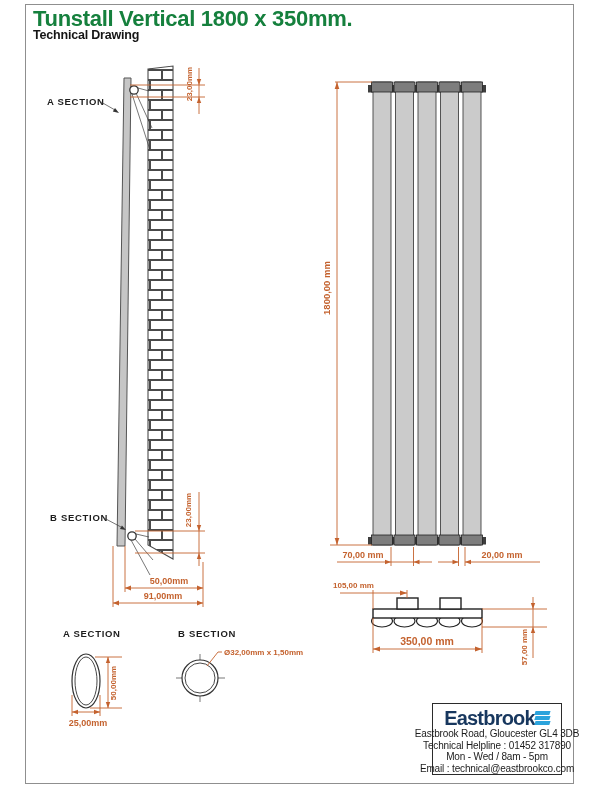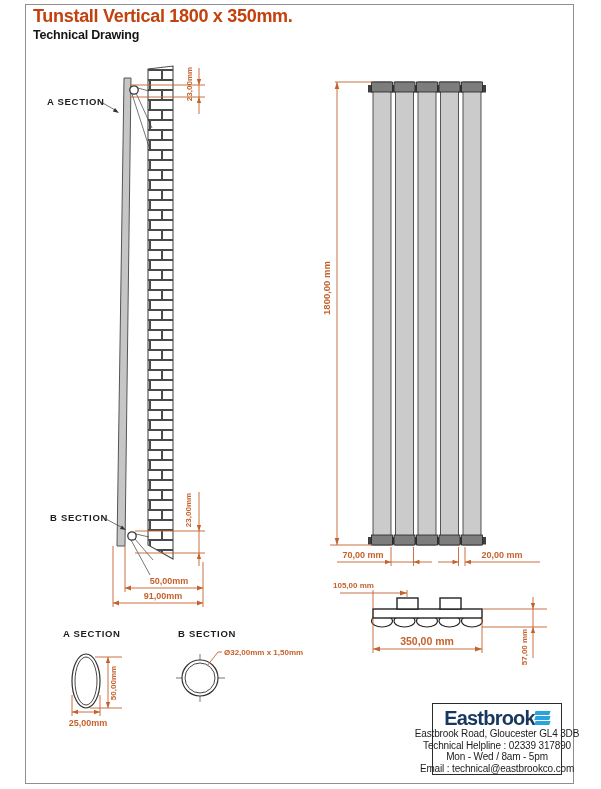--- a/index.html
+++ b/index.html
@@ -11,21 +11,21 @@
   #page{
     position:relative;
     width:601px;height:789px;
     background:#ffffff;
     font-family:"Liberation Sans",sans-serif;
     overflow:hidden;
   }
   #drawing{position:absolute;left:0;top:0;}
   .title{
     position:absolute;left:33px;top:6px;
-    font-size:18px;font-weight:bold;color:#c2410c;letter-spacing:-0.3px;
+    font-size:22px;font-weight:bold;color:#15803d;letter-spacing:-0.3px;
   }
   .subtitle{
     position:absolute;left:33px;top:28px;
     font-size:12.5px;font-weight:bold;color:#151515;letter-spacing:-0.2px;
   }
   
   .dimline{stroke:var(--dim);stroke-width:0.9;fill:none;}
   .dimfill{fill:var(--dim);stroke:none;}
   .dimtext{fill:var(--dim);font-weight:bold;font-family:"Liberation Sans",sans-serif;}
   .thinline{stroke:#3c3c3c;stroke-width:0.7;fill:none;}
@@ -281,18 +281,18 @@
   <div class="footer-box">
     <div class="logo-row">
       <span class="brand">Eastbrook</span>
       <span class="logo-icon">
           <i></i>
           <i></i>
           <i></i>
         </span>
     </div>
     <div class="footer-line">Eastbrook Road, Gloucester GL4 3DB</div>
-    <div class="footer-line">Technical Helpline : 02339 317890</div>
+    <div class="footer-line">Technical Helpline : 01452 317890</div>
     <div class="footer-line">Mon - Wed / 8am - 5pm</div>
     <div class="footer-line">Email : technical@eastbrookco.com</div>
   </div>
 
 </div>
 
 </body></html>

